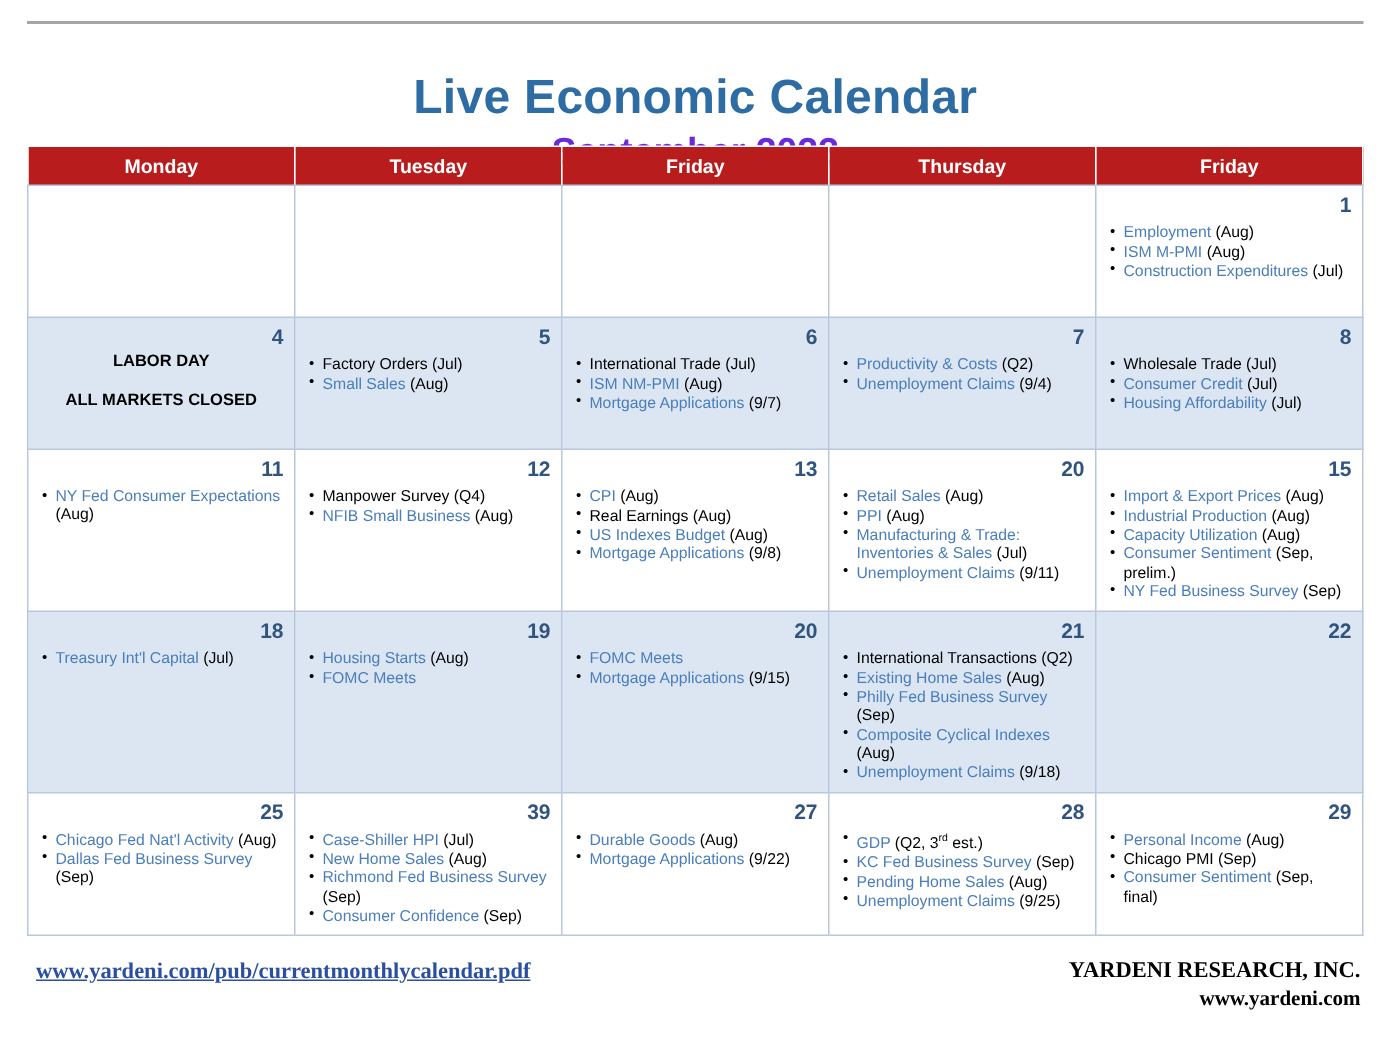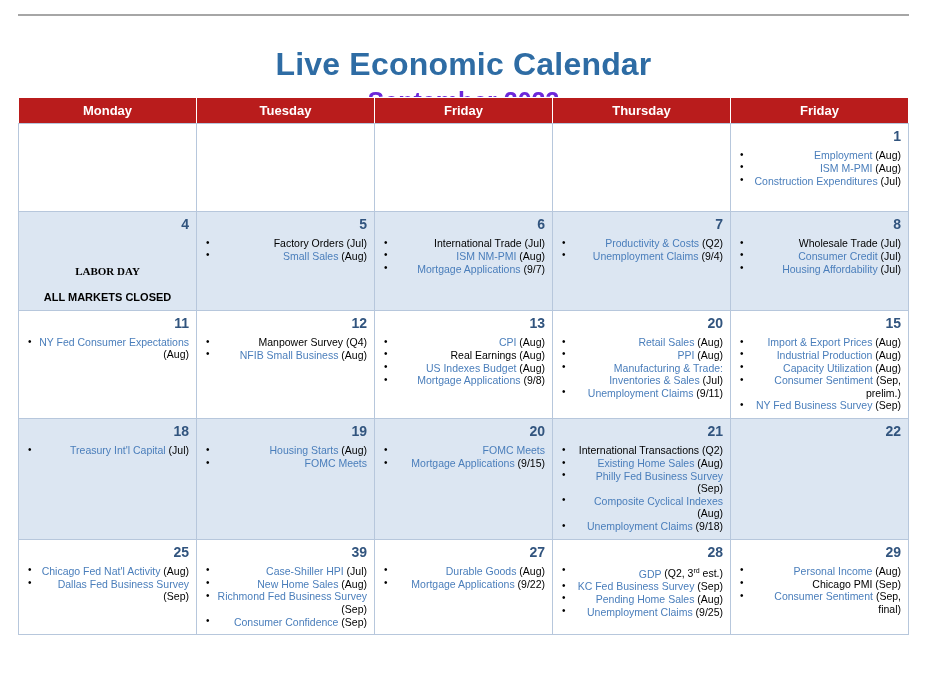--- a/index.html
+++ b/index.html
@@ -103,21 +103,20 @@
     margin: 4px 0 0 0;
     padding: 0;
   }
   ul.events li {
     position: relative;
     font-size: 10.5px;
     line-height: 12.3px;
     color: #000000;
     padding-left: 11px;
     margin-bottom: 0.5px;
-    text-align: right;
   }
   ul.events li::before {
     content: "\2022";
     position: absolute;
     left: 2px;
     top: -0.5px;
     font-size: 10px;
     color: #000000;
   }
   .lnk { color: #4a7ebb; }
@@ -125,21 +124,21 @@
   sup { font-size: 7px; vertical-align: super; }
 
   
   .holiday {
     text-align: center;
     font-size: 11px;
     font-weight: bold;
     color: #000000;
     line-height: 14px;
   }
-  .holiday .l1 { margin-top: 31px; font-family: Liberation Serif, serif; }
+  .holiday .l1 { margin-top: 1px; }
   .holiday .l2 { margin-top: 12px; }
 
   
   .footer {
     position: absolute;
     left: 18px;
     top: 634px;
     width: 891px;
     height: 56px;
   }
@@ -373,14 +372,21 @@
             <ul class="events">
               <li><span class="lnk">Personal Income</span><span class="plain"> (Aug)</span></li>
               <li><span class="plain">Chicago PMI</span><span class="plain"> (Sep)</span></li>
               <li><span class="lnk">Consumer Sentiment</span><span class="plain"> (Sep, final)</span></li>
             </ul>
           </td>
         </tr>
       </tbody>
   </table>
 
+  <div class="footer">
+    <a class="footer-link" href="#">www.yardeni.com/pub/currentmonthlycalendar.pdf</a>
+    <div class="footer-right">
+      <div class="firm">YARDENI RESEARCH, INC.</div>
+      <div class="firm-url">www.yardeni.com</div>
+    </div>
+  </div>
 
 </div>
 
 </body></html>

